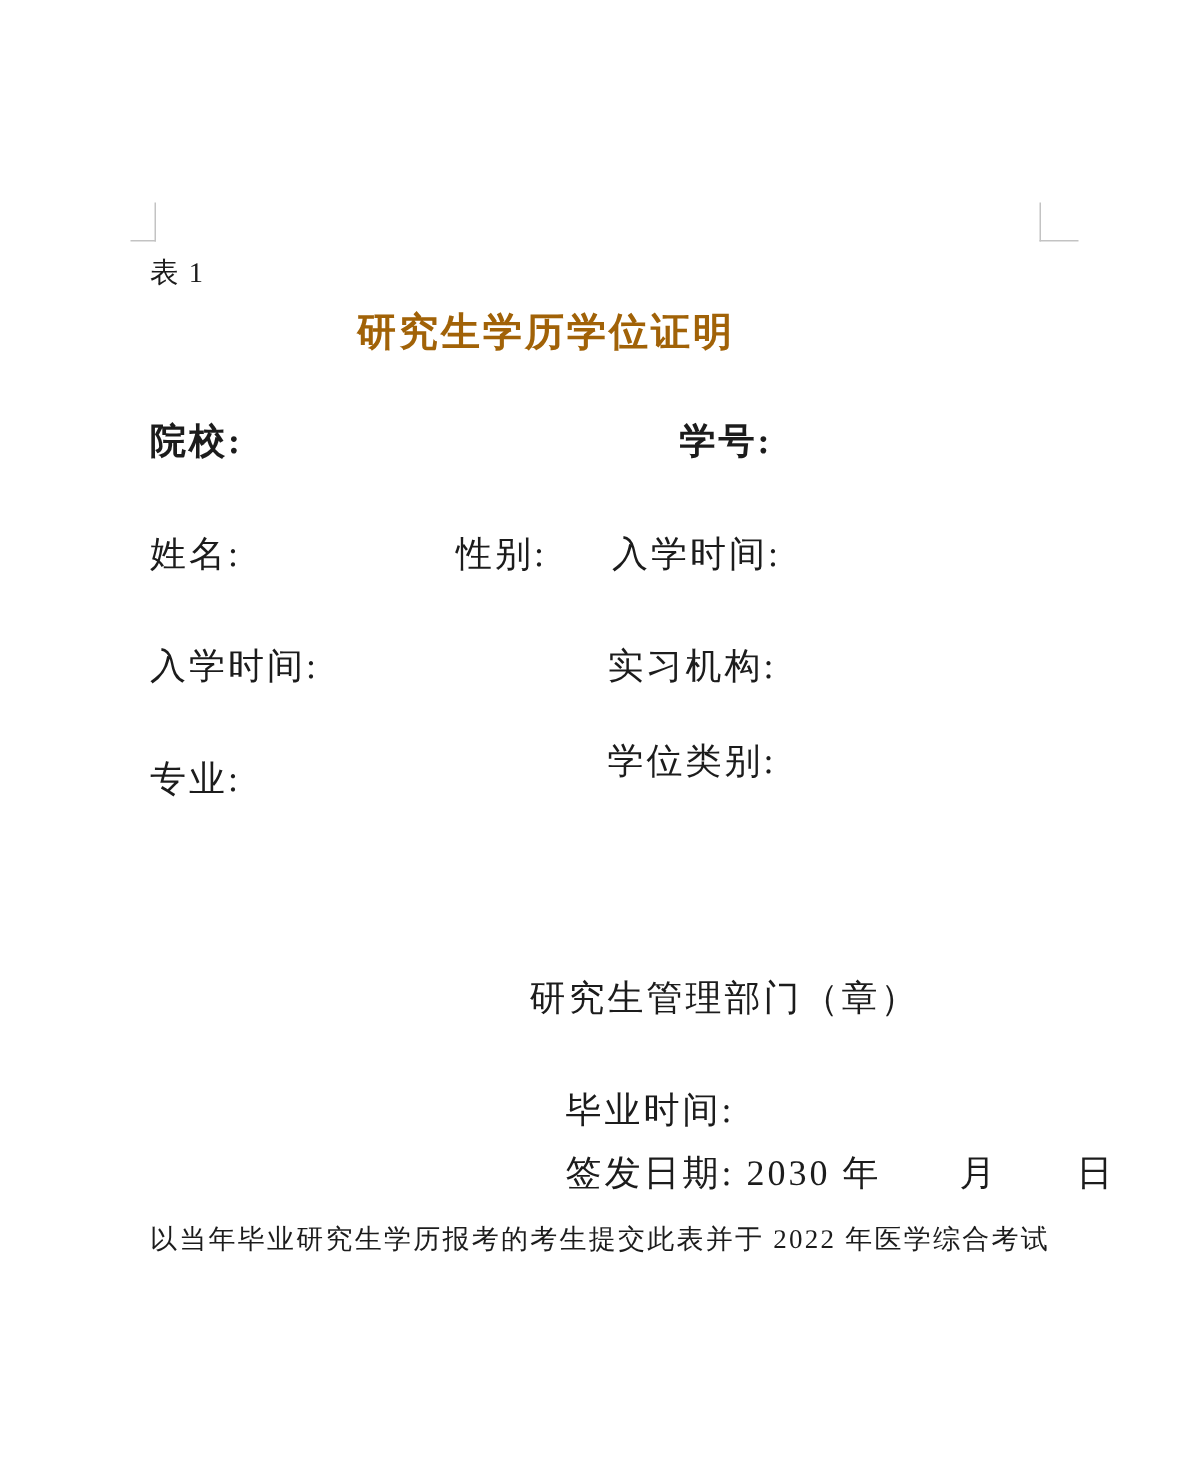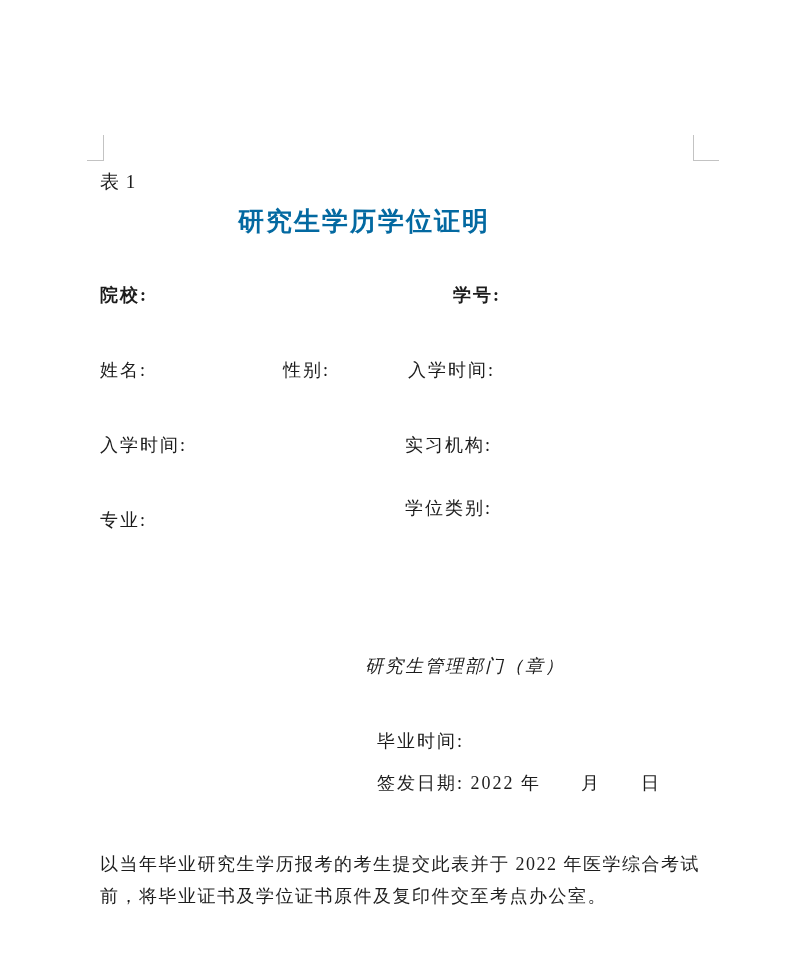--- a/index.html
+++ b/index.html
@@ -12,38 +12,38 @@
     width: 792px;
     height: 974px;
     background: #ffffff;
     overflow: hidden;
     font-family: "Liberation Serif", "DejaVu Serif", serif;
     color: #1c1c1c;
     margin-top: 42px;
   }
   .abs { position: absolute; white-space: nowrap; }
   .label {
-    font-size: 18px;
+    font-size: 24px;
     letter-spacing: 2px;
     line-height: 22px;
   }
   .bold { font-weight: bold; }
   .table-label {
     font-size: 19px;
     letter-spacing: 1px;
   }
   .doc-title {
     left: 0;
     width: 728px;
     text-align: center;
     font-family: "Liberation Sans", "DejaVu Sans", sans-serif;
     font-weight: bold;
     font-size: 26px;
     letter-spacing: 2px;
-    color: #0369a1;
+    color: #a16207;
   }
   .footer-line {
     font-size: 18px;
     letter-spacing: 1.5px;
     line-height: 24px;
   }
   .crop-mark {
     position: absolute;
     width: 16px;
     height: 25px;
@@ -67,32 +67,31 @@
   <div class="crop-mark right" style="left:693px; top:93px;"></div>
 
   <div class="abs table-label" style="left:100px; top:127px;">表 1</div>
 
   <div class="abs doc-title" style="top:162px;">研究生学历学位证明</div>
 
   <div class="abs label bold" style="left:100px; top:242px;">院校:</div>
   <div class="abs label bold" style="left:453px; top:242px;">学号:</div>
 
   <div class="abs label" style="left:100px; top:317px;">姓名:</div>
-  <div class="abs label" style="left:283px; top:317px;">性别:</div>
+  <div class="abs label" style="left:304px; top:317px;">性别:</div>
   <div class="abs label" style="left:408px; top:317px;">入学时间:</div>
 
   <div class="abs label" style="left:100px; top:392px;">入学时间:</div>
   <div class="abs label" style="left:405px; top:392px;">实习机构:</div>
 
   <div class="abs label" style="left:100px; top:467px;">专业:</div>
   <div class="abs label" style="left:405px; top:455px;">学位类别:</div>
 
 
-  <div class="abs label" style="left:365px; top:613px;font-style:italic;">研究生管理部门（章）</div>
+  <div class="abs label" style="left:353px; top:613px;">研究生管理部门（章）</div>
 
   <div class="abs label" style="left:377px; top:688px;">毕业时间:</div>
 
-  <div class="abs label" style="left:377px; top:730px;">签发日期: 2022 年　　月　　日</div>
+  <div class="abs label" style="left:377px; top:730px;">签发日期: 2030 年　　月　　日</div>
 
-  <div class="abs footer-line" style="left:100px; top:810px;text-align:right;">以当年毕业研究生学历报考的考生提交此表并于 2022 年医学综合考试</div>
-  <div class="abs footer-line" style="left:100px; top:842px;">前，将毕业证书及学位证书原件及复印件交至考点办公室。</div>
+  <div class="abs footer-line" style="left:100px; top:772px;text-align:right;">以当年毕业研究生学历报考的考生提交此表并于 2022 年医学综合考试</div>
 
 </div>
 
 </body></html>

